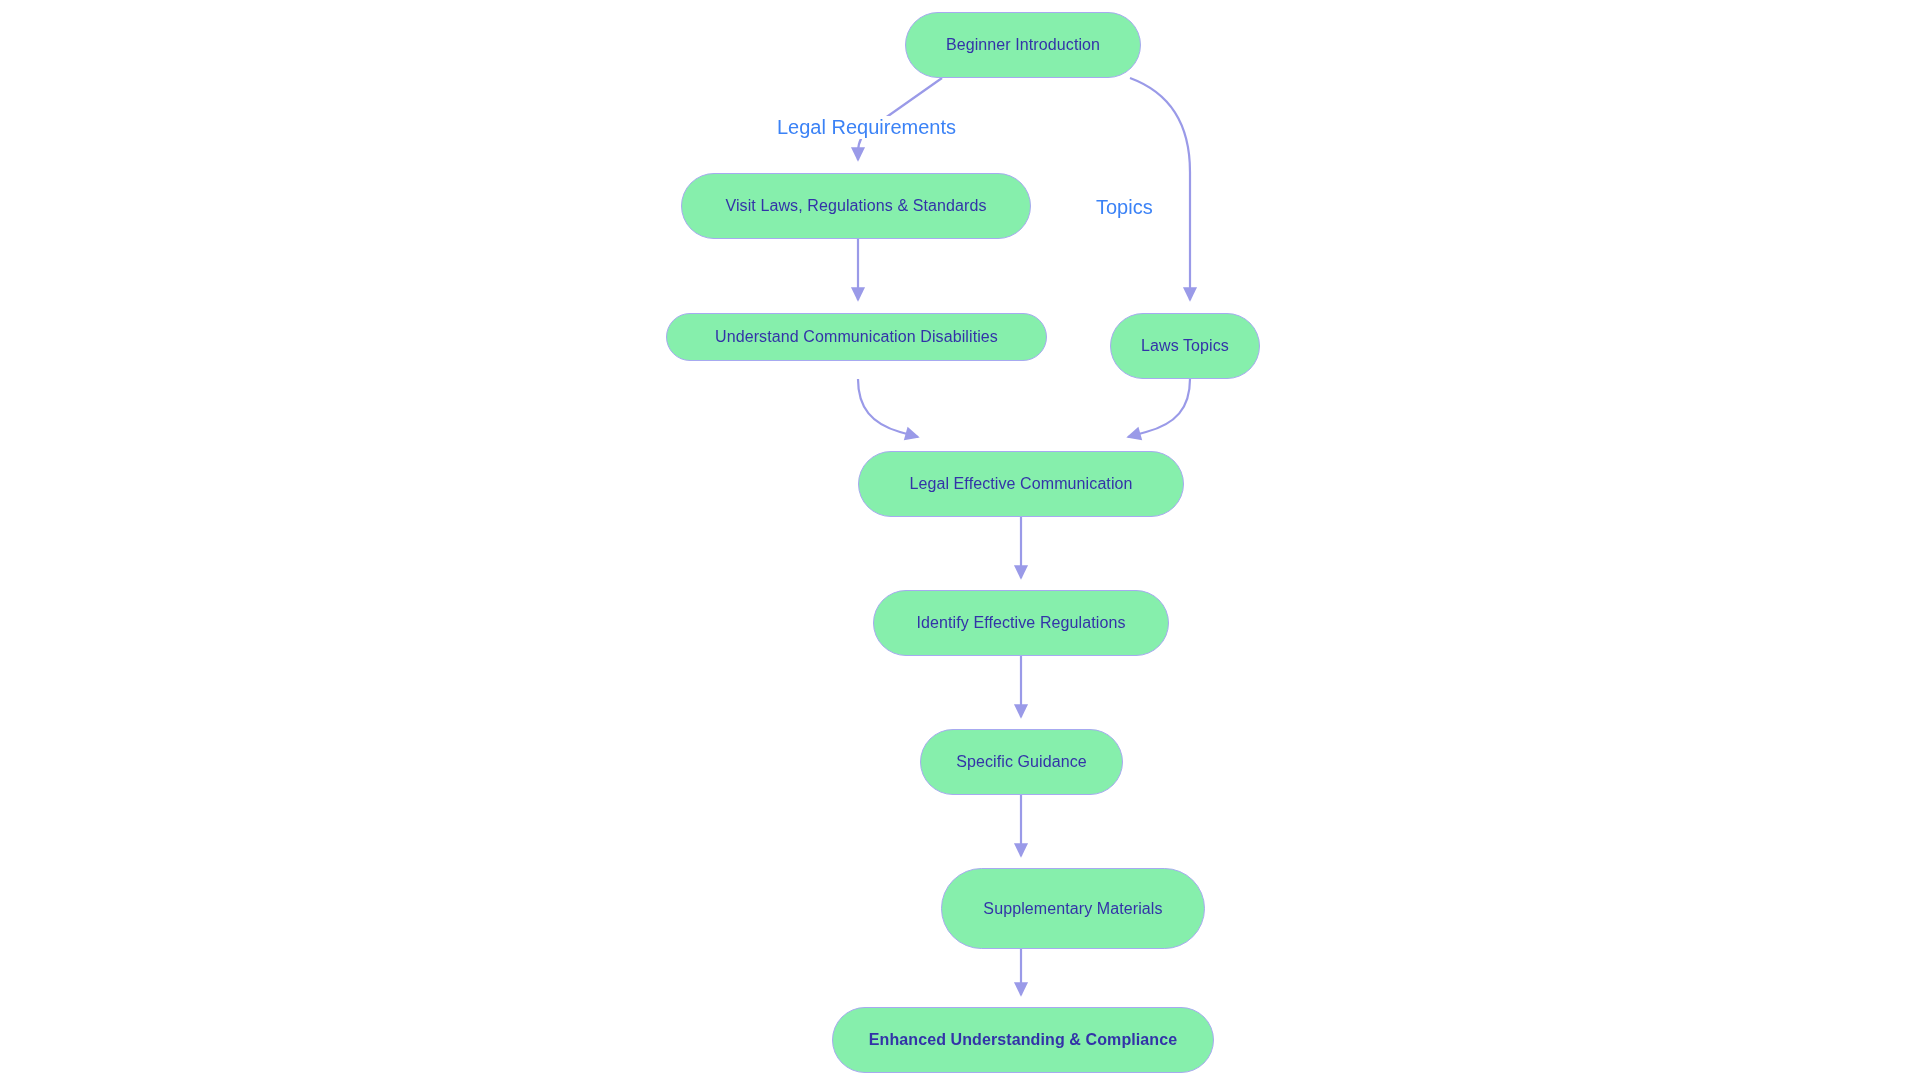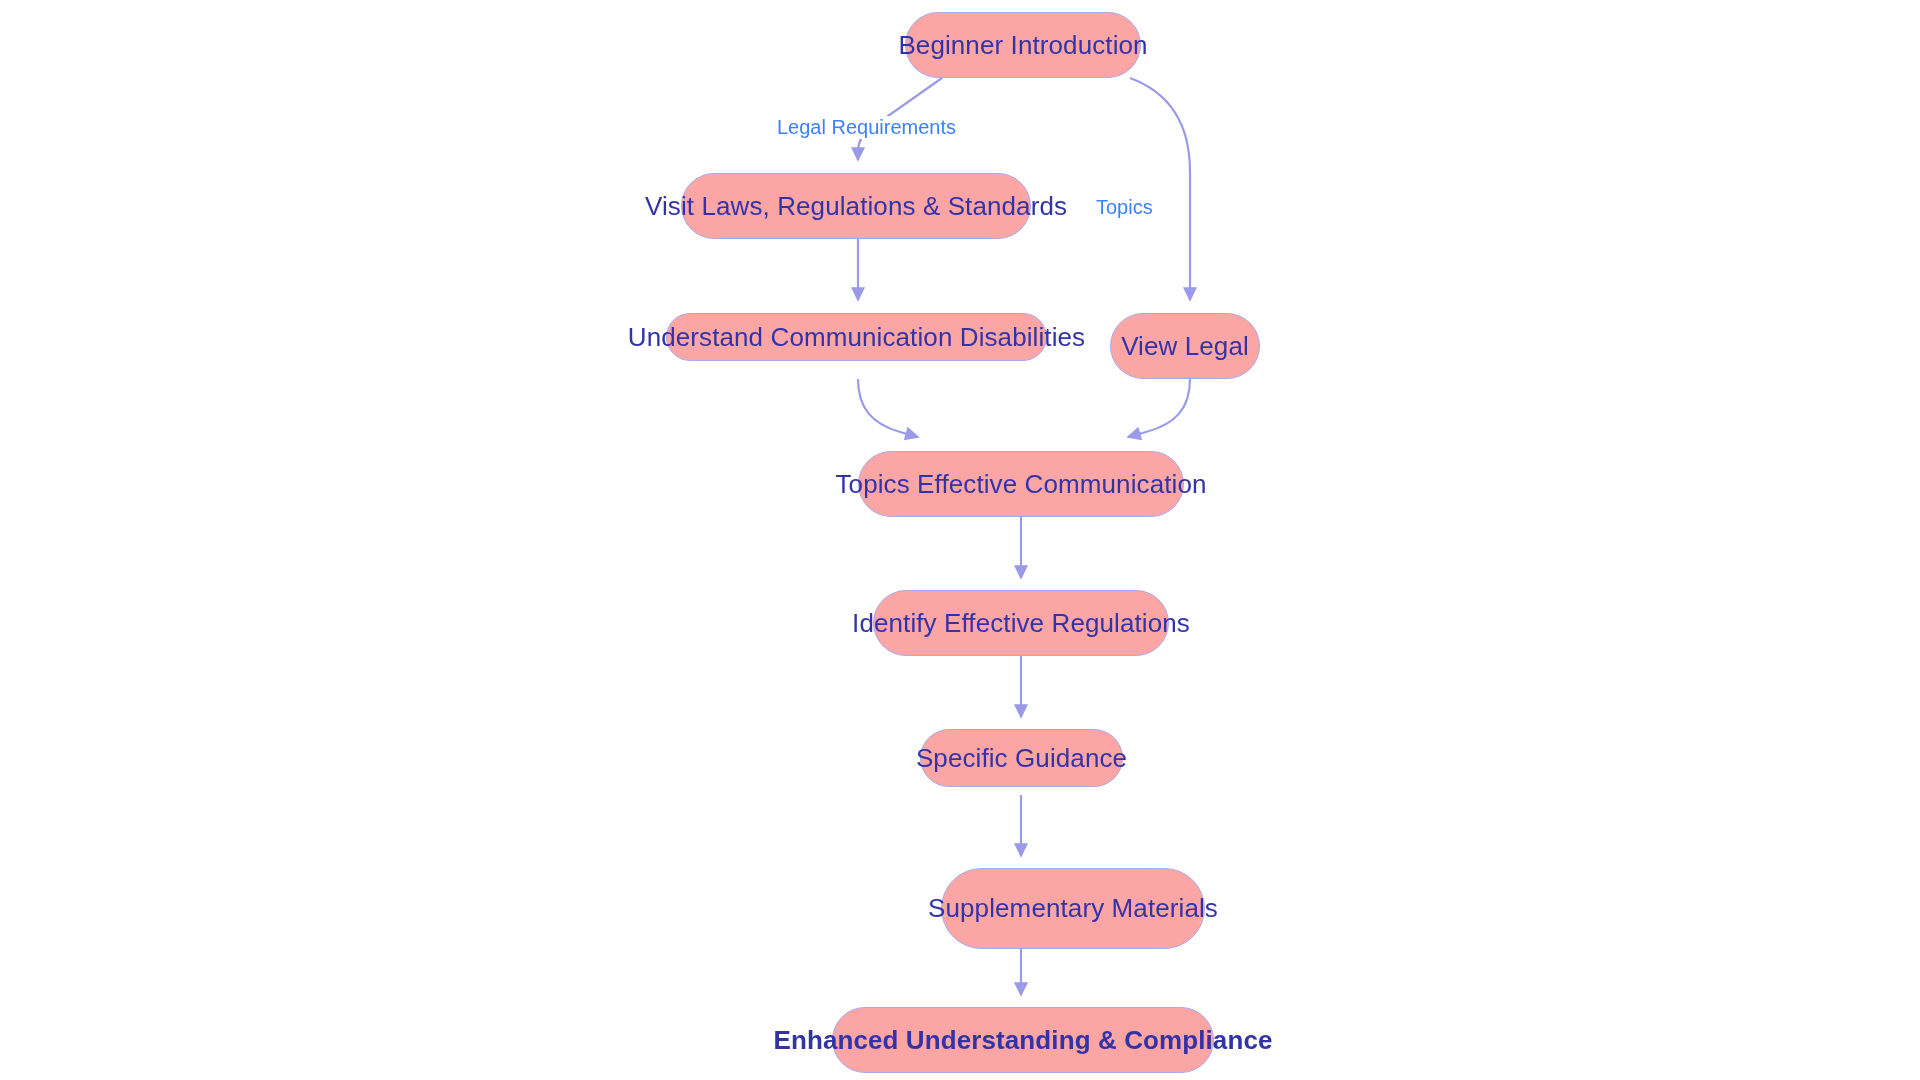--- a/index.html
+++ b/index.html
@@ -22,29 +22,29 @@
   #edge-layer {
     position: absolute;
     left: 0;
     top: 0;
     width: 1920px;
     height: 1080px;
   }
   .node {
     position: absolute;
     box-sizing: border-box;
-    background: #fca5a5;
+    background: #86efac;
     border: 1.3px solid #a7aaf0;
     border-radius: 999px;
     display: flex;
     align-items: center;
     justify-content: center;
     color: #3333a8;
     font-family: "Liberation Sans", sans-serif;
-    font-size: 26px;
+    font-size: 16px;
     letter-spacing: 0.1px;
     white-space: nowrap;
     z-index: 2;
     text-align: right;
   }
   .edge-label {
     position: absolute;
     color: #3b82f6;
     font-family: "Liberation Sans", sans-serif;
     font-size: 20px;
@@ -91,32 +91,32 @@
 
   <div class="node" style="left:681px; top:173px; width:350px; height:66px;">
     <span>Visit Laws, Regulations &amp; Standards</span>
   </div>
 
   <div class="node" style="left:666px; top:313px; width:381px; height:48px;">
     <span>Understand Communication Disabilities</span>
   </div>
 
   <div class="node" style="left:1110px; top:313px; width:150px; height:66px;">
-    <span>View Legal</span>
+    <span>Laws Topics</span>
   </div>
 
   <div class="node" style="left:858px; top:451px; width:326px; height:66px;">
-    <span>Topics Effective Communication</span>
+    <span>Legal Effective Communication</span>
   </div>
 
   <div class="node" style="left:873px; top:590px; width:296px; height:66px;">
     <span>Identify Effective Regulations</span>
   </div>
 
-  <div class="node" style="left:920px; top:729px; width:203px; height:58px;">
+  <div class="node" style="left:920px; top:729px; width:203px; height:66px;">
     <span>Specific Guidance</span>
   </div>
 
   <div class="node" style="left:941px; top:868px; width:264px; height:81px;">
     <span>Supplementary Materials</span>
   </div>
 
   <div class="node" style="left:832px; top:1007px; width:382px; height:66px;font-weight:bold;">
     <span>Enhanced Understanding &amp; Compliance</span>
   </div>

